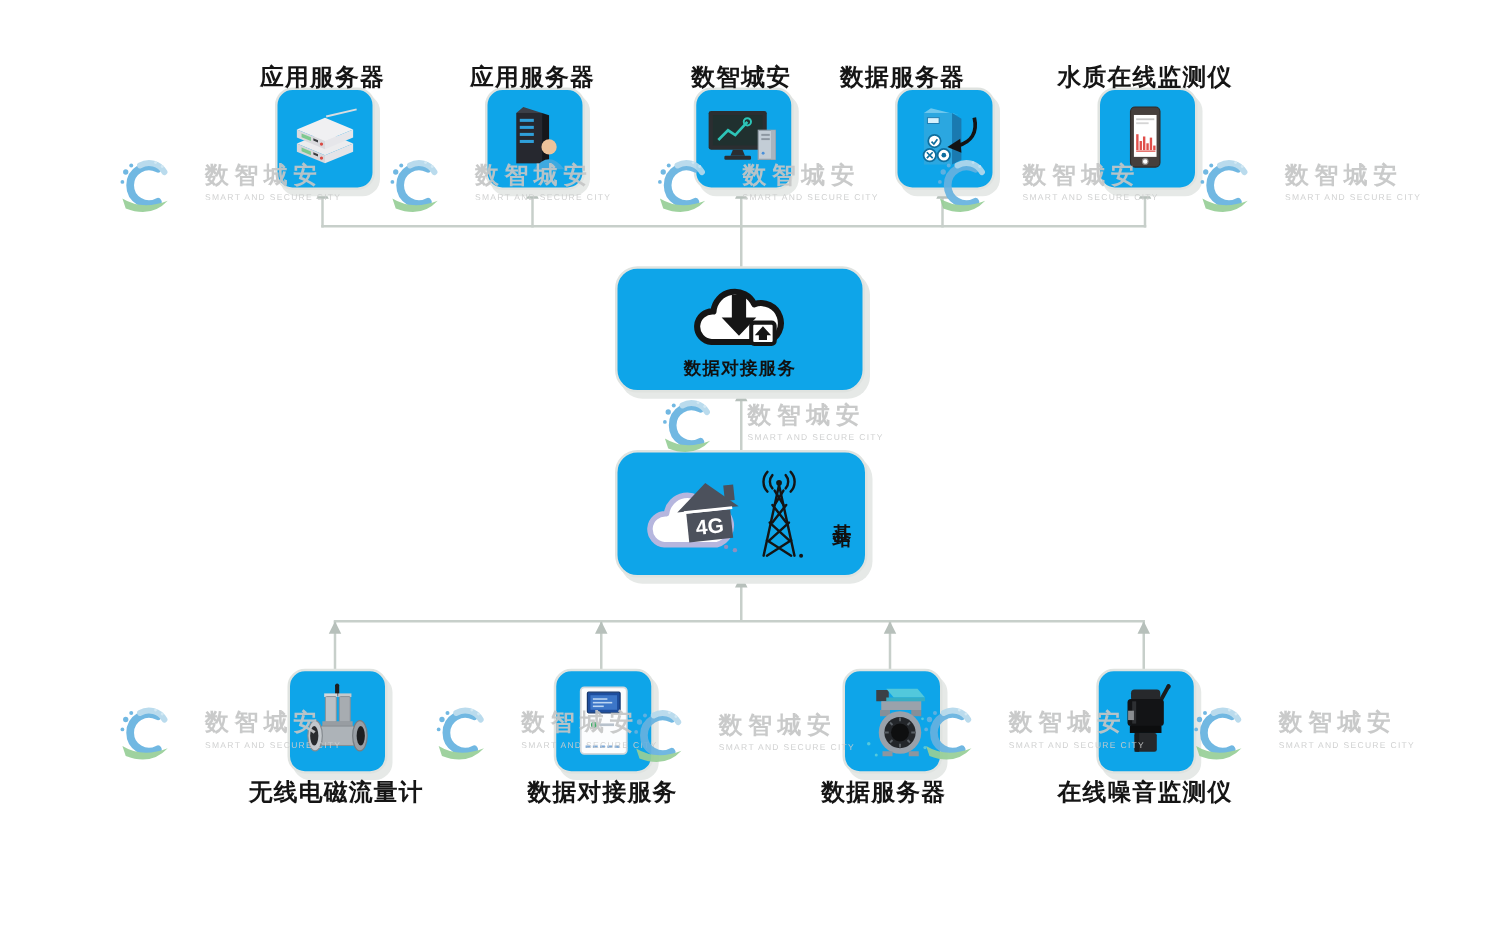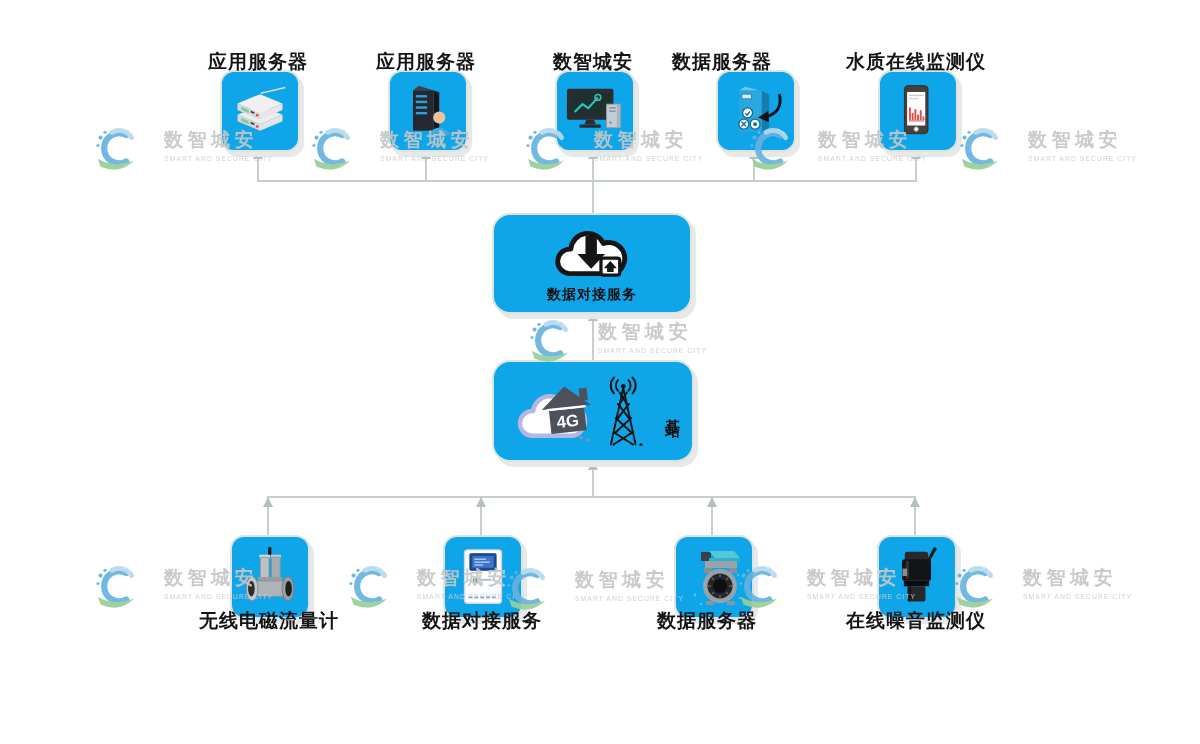--- a/index.html
+++ b/index.html
@@ -11,21 +11,21 @@
        border-right:5.5px solid transparent;border-bottom:10px solid #b7c0bb;z-index:2;}
   
   .node{position:absolute;background:#0ea5e9;border:2px solid #dfe3e0;border-radius:14px;
         box-shadow:4px 5px 0 #e6e9e7;display:flex;align-items:center;justify-content:center;z-index:10;}
   .tnode{width:76px;height:78px;top:70px;}
   .dnode{width:76px;height:80px;top:535px;}
   .bignode{border-radius:18px;flex-direction:column;}
   .lbl{position:absolute;transform:translateX(-50%);font-size:19px;font-weight:bold;
        color:#151515;white-space:nowrap;z-index:12;letter-spacing:1px;}
   .toplbl{top:49px;}
-  .devlbl{top:608px;}
+  .devlbl{top:621px;}
   .cloud-lbl{font-size:14px;font-weight:bold;color:#111;margin-top:1px;letter-spacing:1px;}
   .jz{writing-mode:vertical-rl;font-size:15px;font-weight:bold;color:#111;letter-spacing:4px;margin-left:8px;}
   
   .wm{position:absolute;display:flex;gap:25px;z-index:40;opacity:.92;pointer-events:none;}
   .wm svg{width:45px;height:46px;flex:0 0 auto;}
   .wm-name{font-size:19px;font-weight:bold;color:#c5c6c6;letter-spacing:4.5px;white-space:nowrap;}
   .wm-tag{font-size:6.8px;color:#cccdcd;letter-spacing:1.05px;margin-top:2px;white-space:nowrap;}
 </style>
 </head>
 <body>

